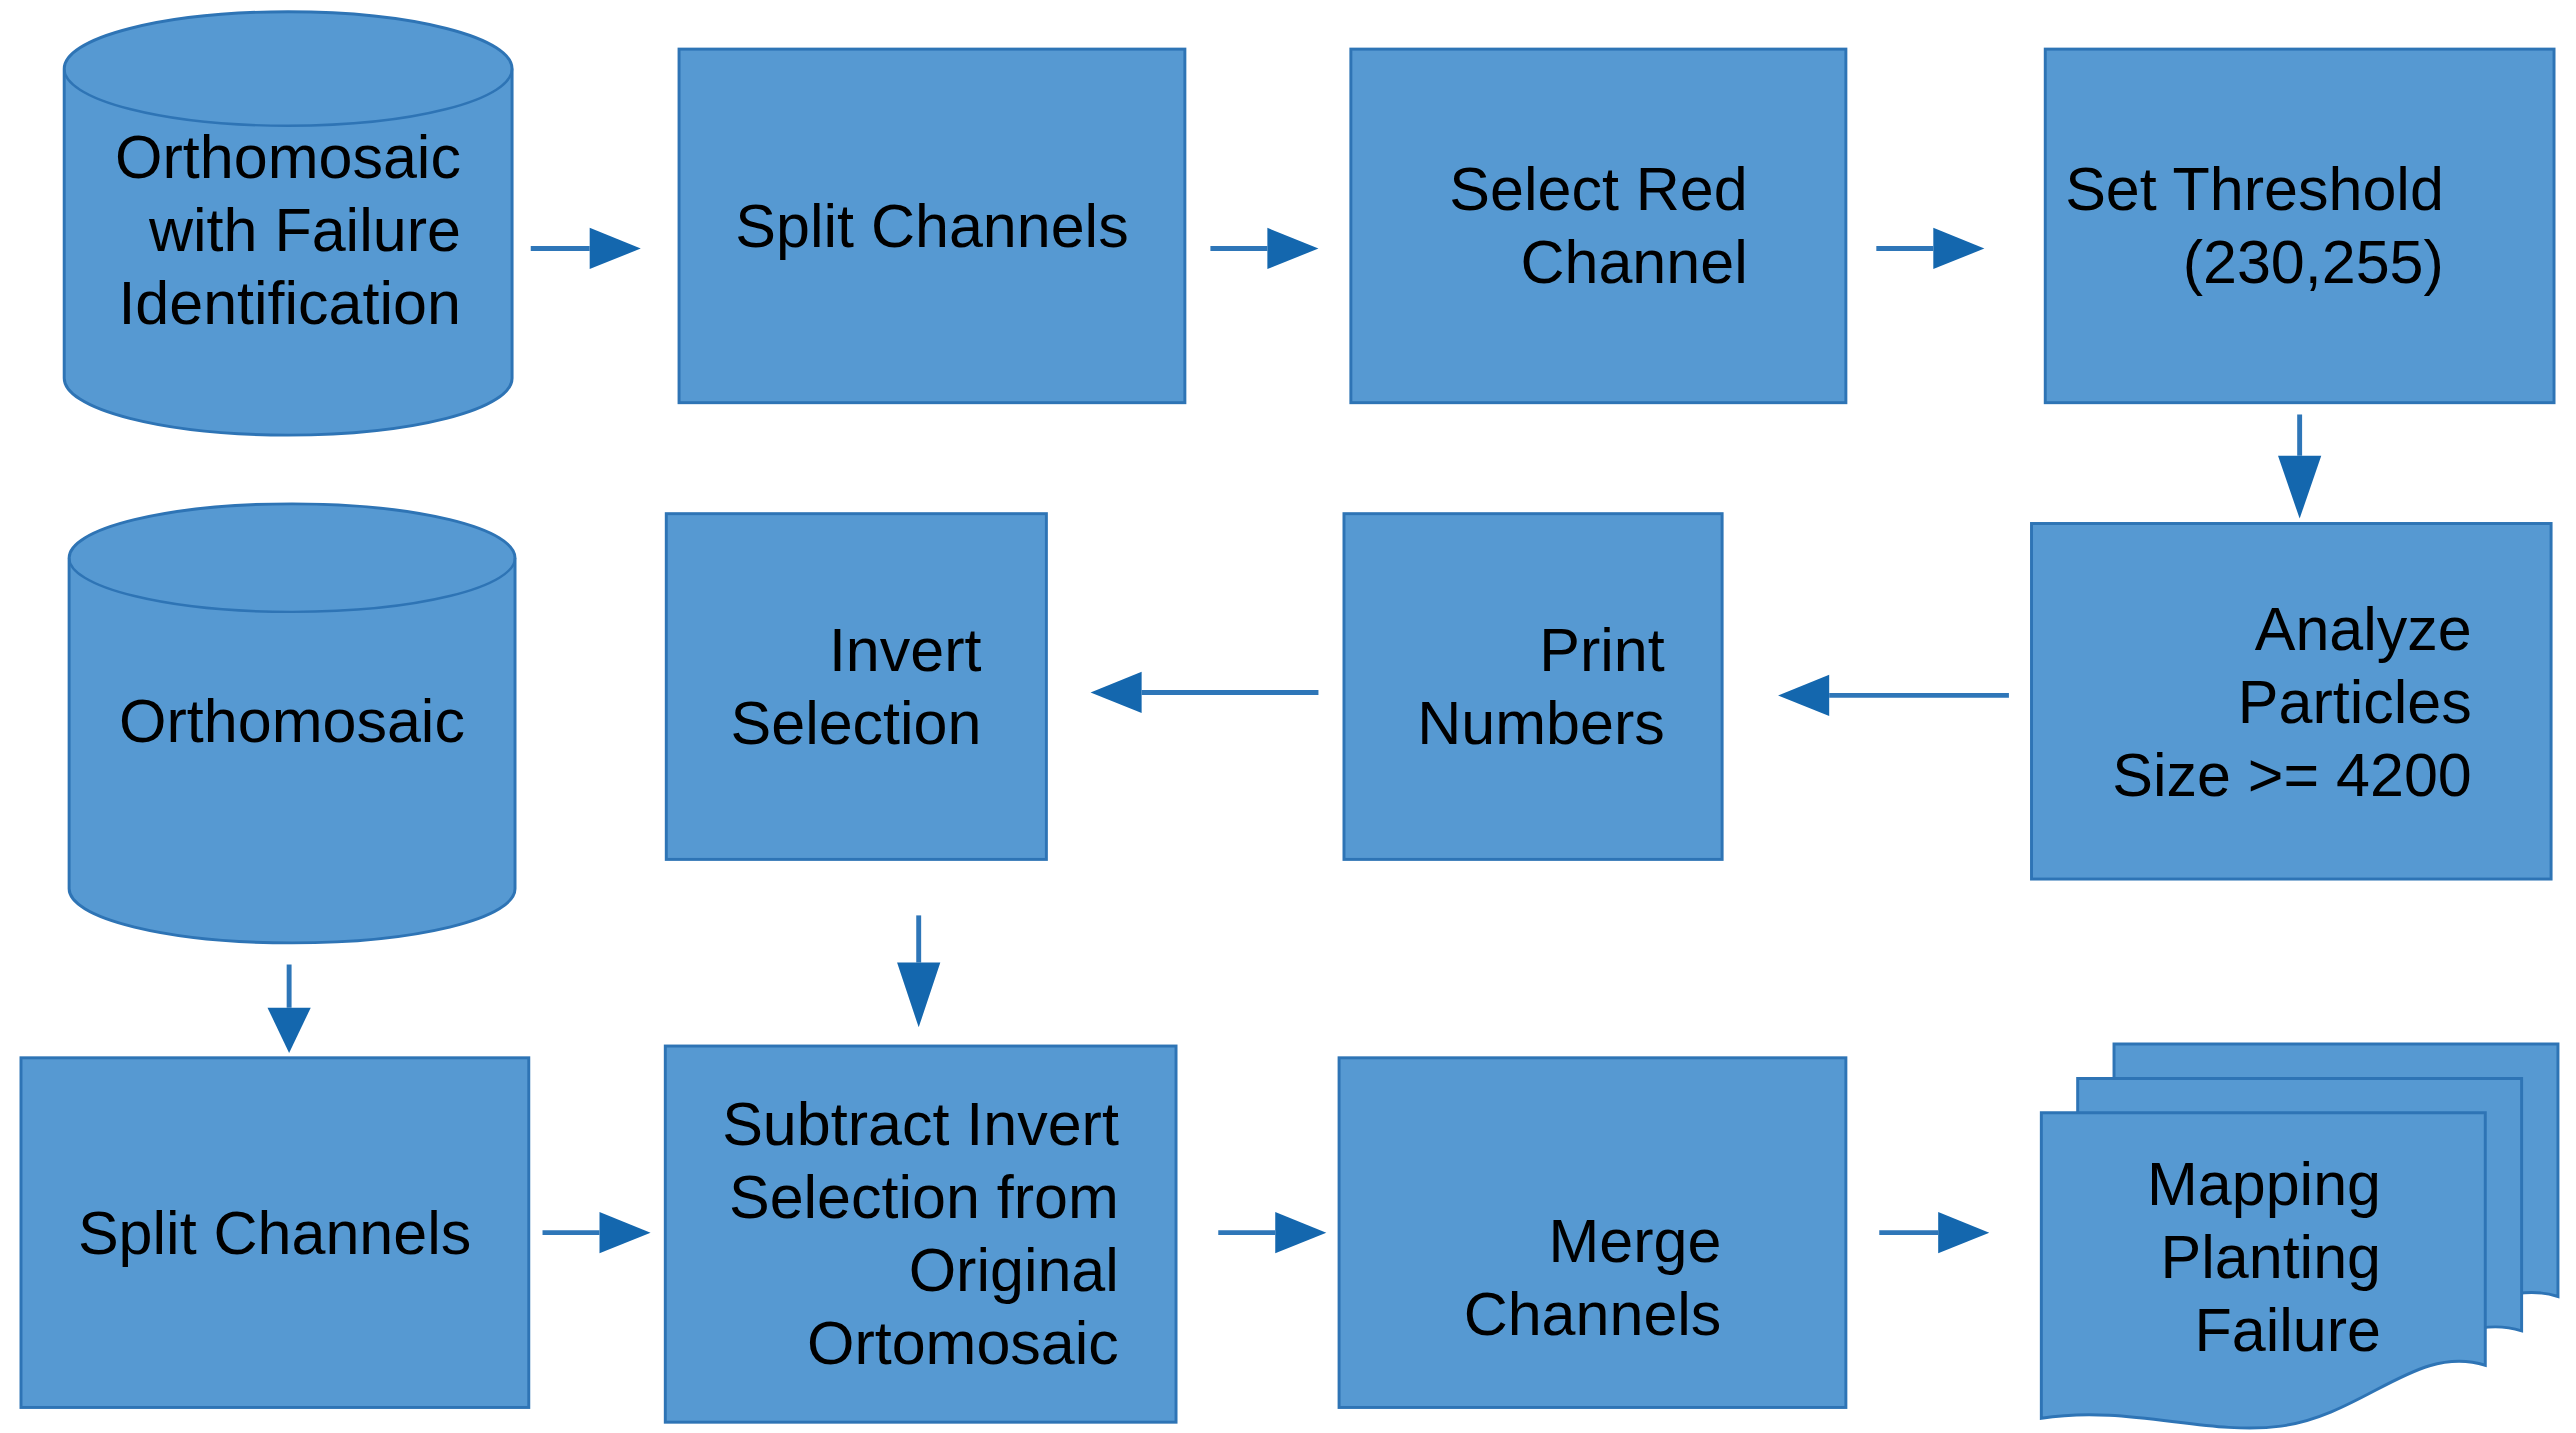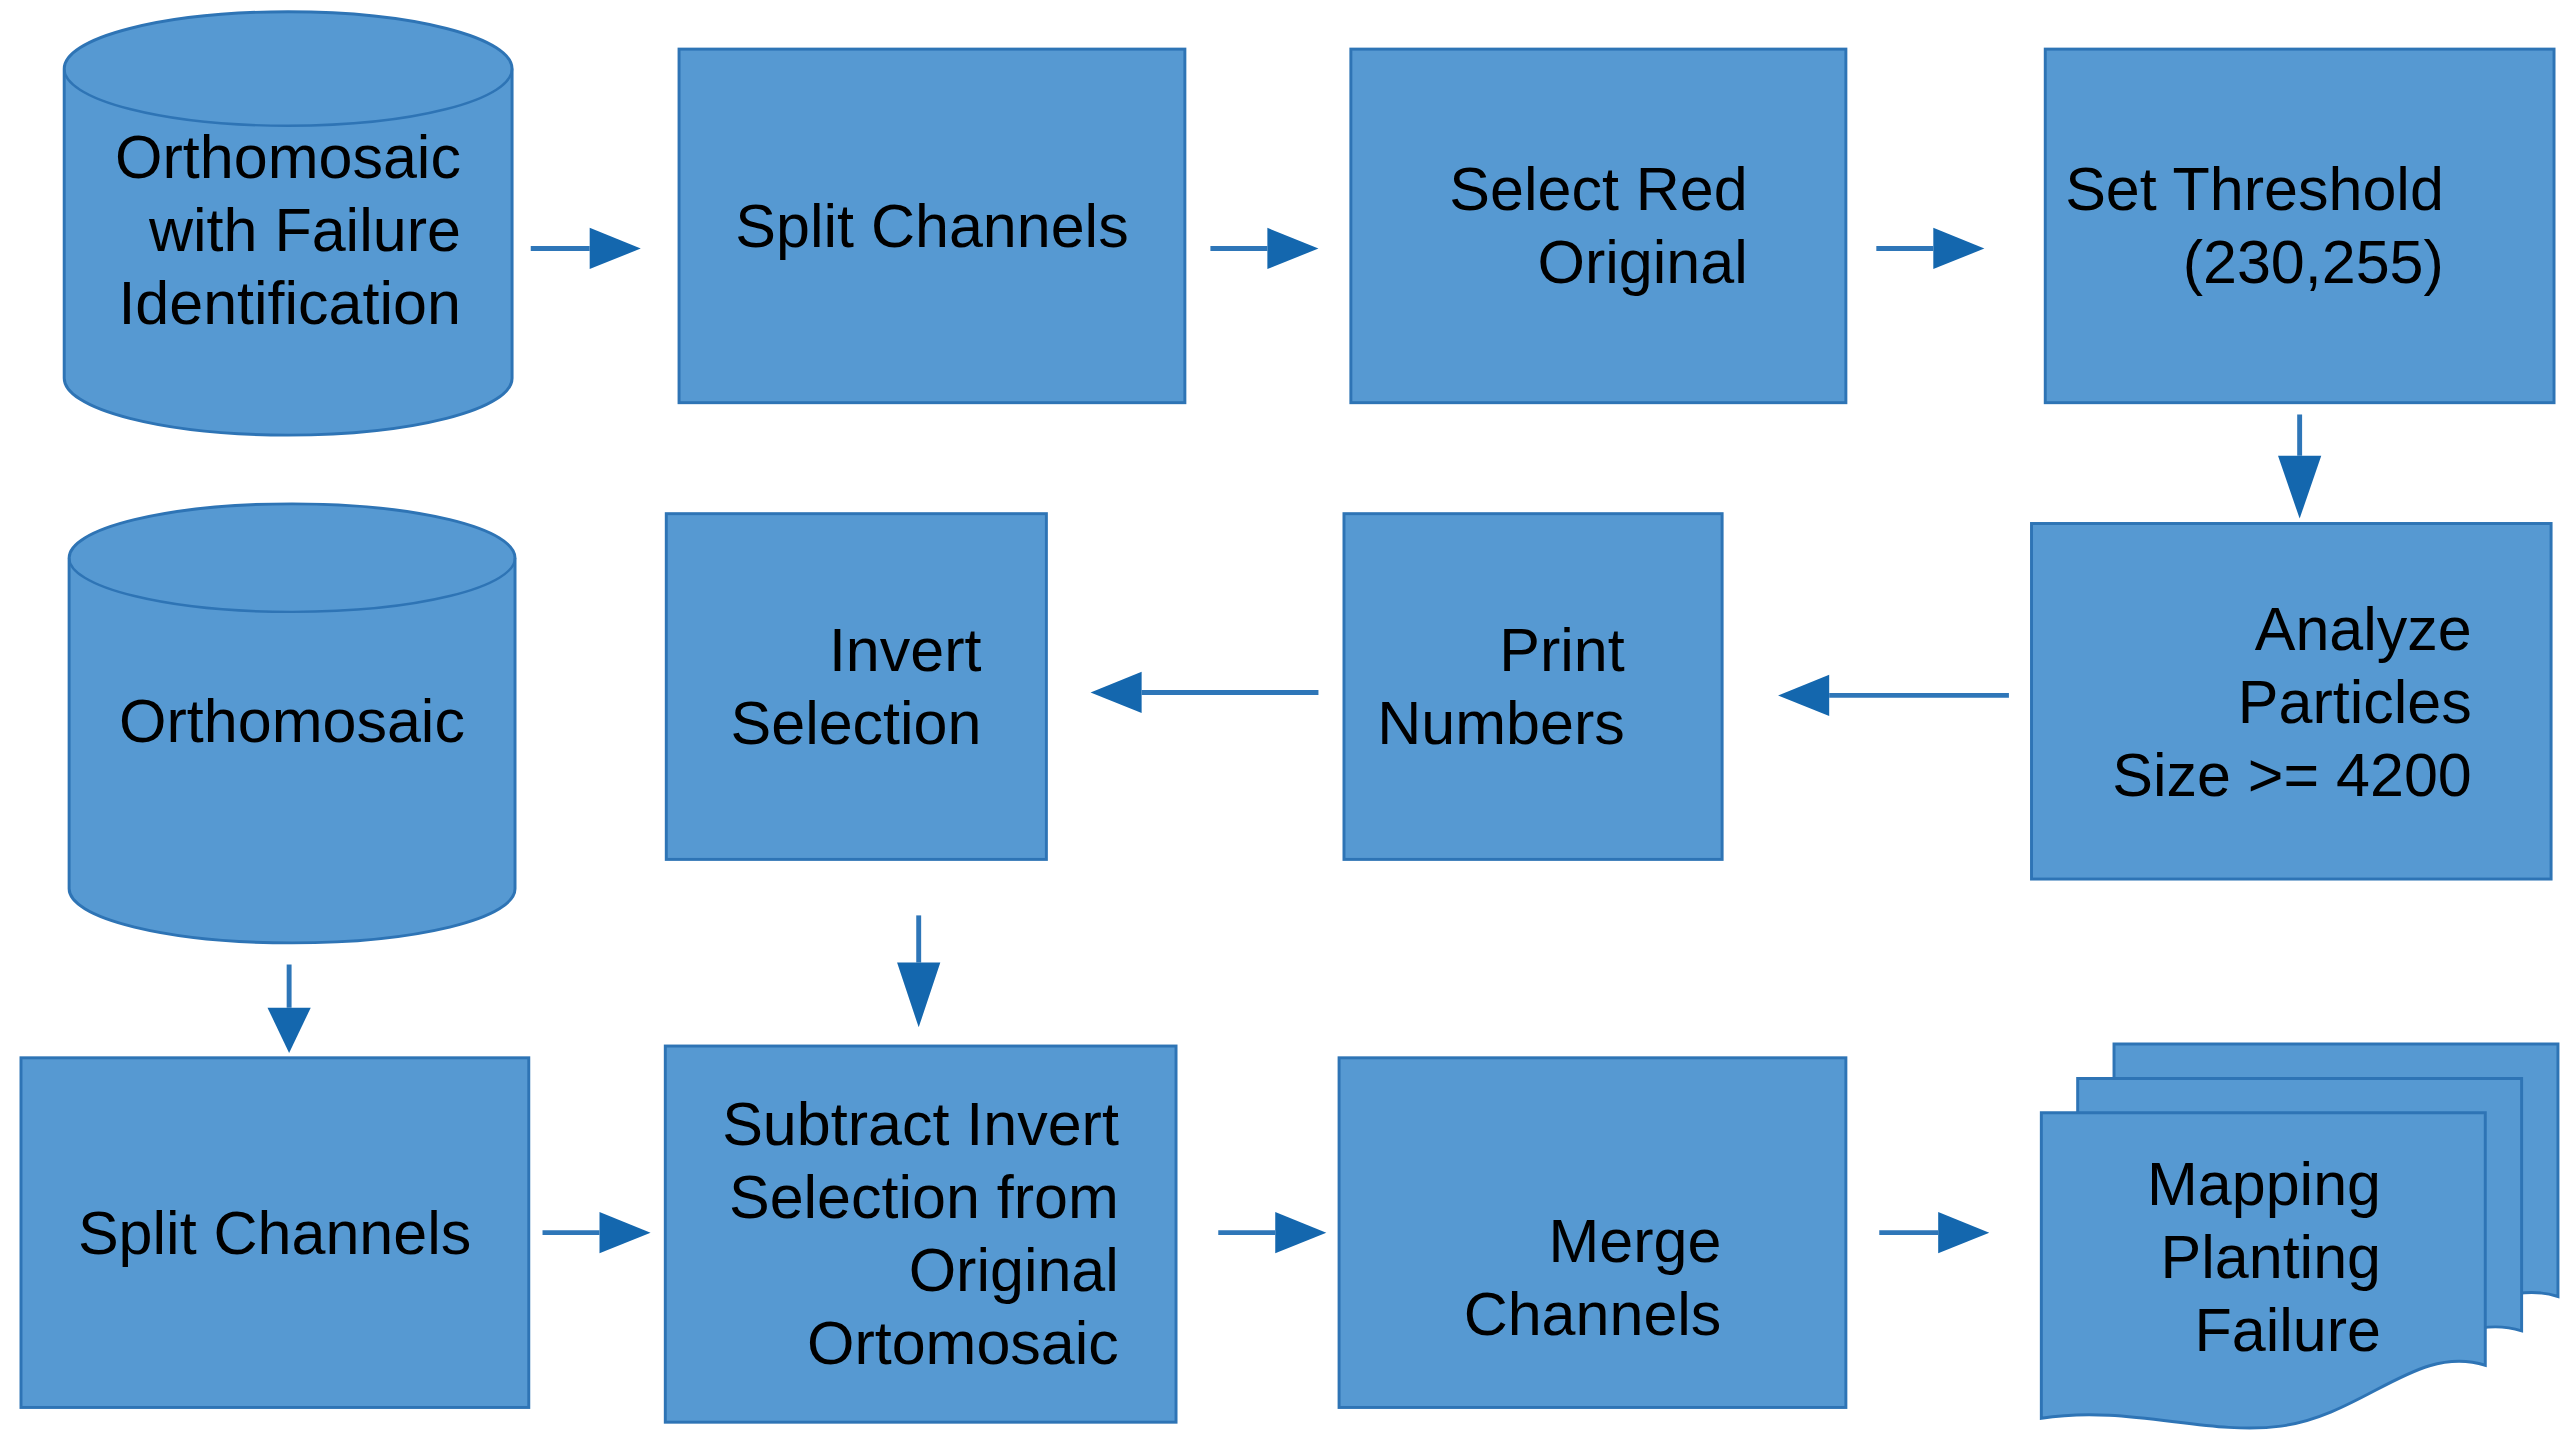--- a/index.html
+++ b/index.html
@@ -129,30 +129,30 @@
     </g>
   </svg>
 
   <div class="label" style="left:64px;  top:93px;   width:448px; height:275px;">Orthomosaic
 with Failure
 Identification</div>
 
   <div class="label" style="left:679px; top:49px;   width:506px; height:354px;">Split Channels</div>
 
   <div class="label" style="left:1351px;top:49px;   width:495px; height:354px;">Select Red
-Original</div>
+Channel</div>
 
   <div class="label" style="left:2045px;top:49px;   width:419px; height:354px;">Set Threshold
 (230,255)</div>
 
   <div class="label" style="left:2032px;top:524px;  width:520px; height:356px;">Analyze
 Particles
 Size &gt;= 4200</div>
 
-  <div class="label" style="left:1344px;top:514px;  width:314px; height:346px;">Print
+  <div class="label" style="left:1344px;top:514px;  width:314px; height:346px;padding-left:40px;">Print
 Numbers</div>
 
   <div class="label" style="left:666px; top:514px;  width:380px; height:346px;">Invert
 Selection</div>
 
   <div class="label" style="left:69px;  top:535px;  width:446px; height:373px;">Orthomosaic</div>
 
   <div class="label" style="left:20.6px;  top:1058px; width:508px; height:350px;">Split Channels</div>
 
   <div class="label" style="left:665px; top:1046px; width:511px; height:376px;">Subtract Invert

